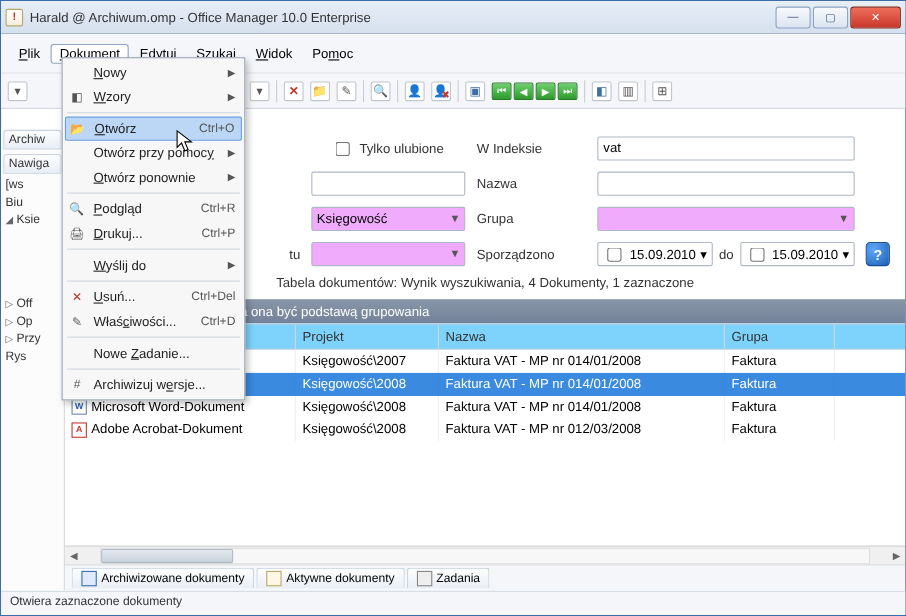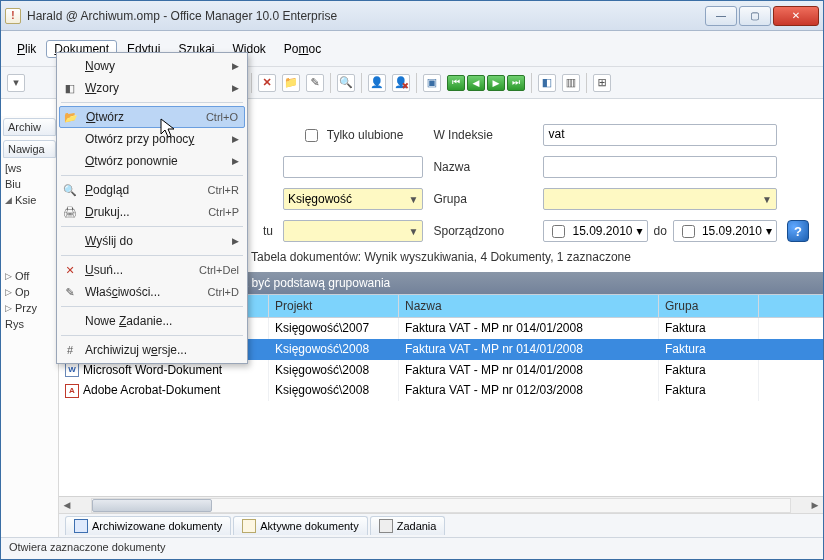--- a/index.html
+++ b/index.html
@@ -99,21 +99,21 @@
   .searchform{
     padding:8px 14px 0 14px;
     display:grid;
     grid-template-columns: 200px 1fr 100px 1fr auto;
     row-gap:10px;
     column-gap:10px;
     align-items:center;
   }
   .searchform .fav{grid-column:1 / span 2; display:flex; align-items:center; gap:6px; justify-content:flex-end; padding-right:20px;}
   .txtinput{height:22px;border:1px solid #aeb7c4;border-radius:2px;padding:2px 4px;background:#fff;min-width:120px;overflow:hidden;}
-  .selectbox{display:flex;align-items:center;justify-content:space-between;height:22px;border:1px solid #aeb7c4;border-radius:2px;padding:2px 4px;background:#fef9c3;}
+  .selectbox{display:flex;align-items:center;justify-content:space-between;height:22px;border:1px solid #aeb7c4;border-radius:2px;padding:2px 4px;background:#f0abfc;}
   .selectbox .arrow{color:#555;font-size:10px;}
   .label{color:#333;}
   .daterow{display:flex;align-items:center;gap:6px;}
   .datebox{display:flex;align-items:center;gap:4px;height:22px;border:1px solid #aeb7c4;border-radius:2px;padding:2px 4px;background:#fff;}
   .helpbtn{width:22px;height:22px;border-radius:4px;background:radial-gradient(circle at 30% 30%, #5fa8ff, #1c5fb0);color:#fff;display:flex;align-items:center;justify-content:center;font-weight:bold;font-size:13px;border:1px solid #174d8f;}
 
   .resultcaption{text-align:center;padding:8px 0;color:#333;}
   .groupbar{background:linear-gradient(#8996a8,#73829a);color:#fff;padding:4px 8px;font-size:12px;}
   .gridhead{display:grid;grid-template-columns: 210px 130px 260px 100px;background:#7dd3fc;border-top:1px solid #c9d0d9;border-bottom:1px solid #c9d0d9;}
   .gridhead > div{padding:4px 6px;border-right:1px solid #d2d8e0;color:#333;}
@@ -133,21 +133,21 @@
   .btab{display:flex;align-items:center;gap:4px;padding:2px 8px;border:1px solid #c9d4e1;border-bottom:none;border-radius:3px 3px 0 0;background:linear-gradient(#fdfefe,#e9eef5);font-size:11px;}
   .btab .ticon{width:14px;height:14px;border:1px solid #b8a96b;background:#fdf7e3;}
   .ticon.blue{border-color:#3d6fb0;background:#dfeafd;}
   .ticon.gear{border-color:#888;background:#eee;}
   .statusbar{height:22px;border-top:1px solid #cfd6df;background:#f4f6f9;padding:3px 8px;color:#333;font-size:11px;}
 
   
   .dropmenu{
     position:absolute;
     top:52px; left:56px;
-    width:192px;
+    width:167px;
     background:#f7f7f7;
     border:1px solid #9aa6b8;
     box-shadow:2px 3px 6px rgba(0,0,0,0.25);
     z-index:50;
     padding:2px;
   }
   .dropmenu .dmrow{
     display:flex;align-items:center;
     height:22px;
     padding:0 6px 0 2px;

